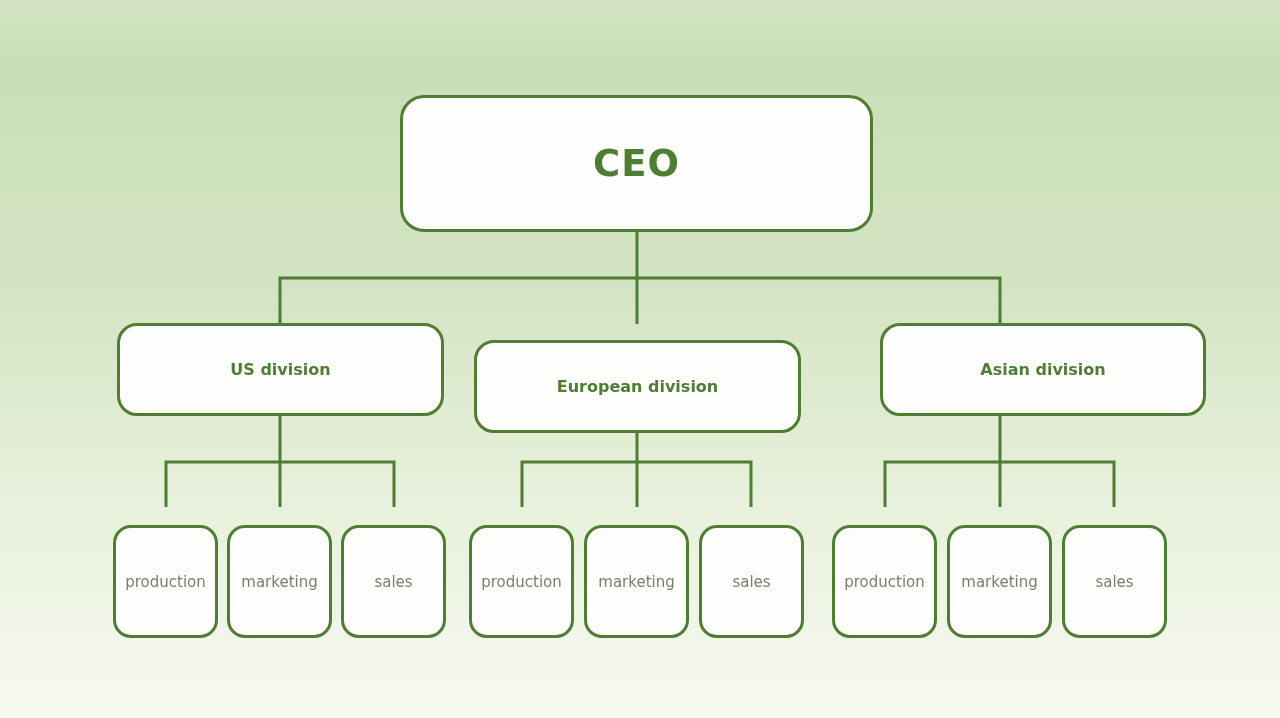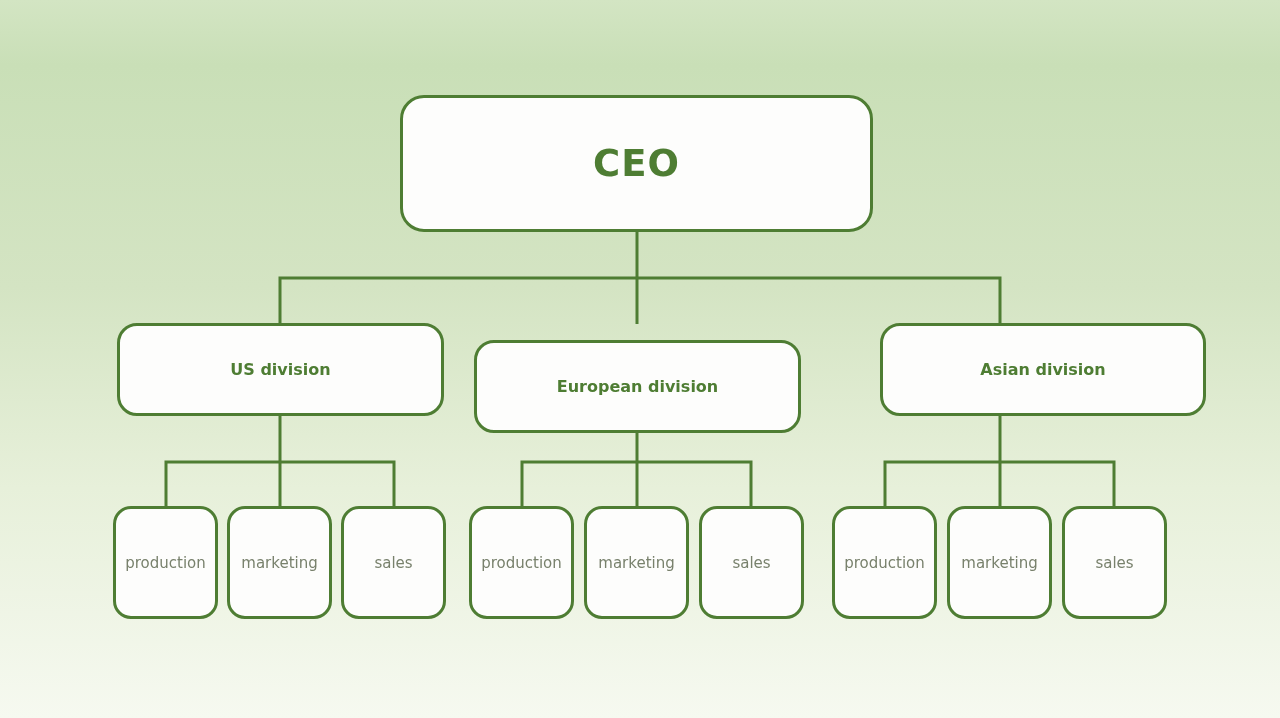--- a/index.html
+++ b/index.html
@@ -43,20 +43,21 @@
     border-radius: 20px;
     font-size: 16px;
     font-weight: 700;
     color: #4e7d33;
   }
   .node-dept {
     border-radius: 18px;
     font-size: 15px;
     font-weight: 400;
     color: #78816c;
+    margin-top: 19px;
   }
 </style>
 </head>
 <body>
 
 <div class="canvas">
 
   <svg class="connector-layer" width="1280" height="718" viewBox="0 0 1280 718" aria-hidden="true">
 
     <path d="M637 232 V324" fill="none" stroke="#4e7d33" stroke-width="3"></path>

